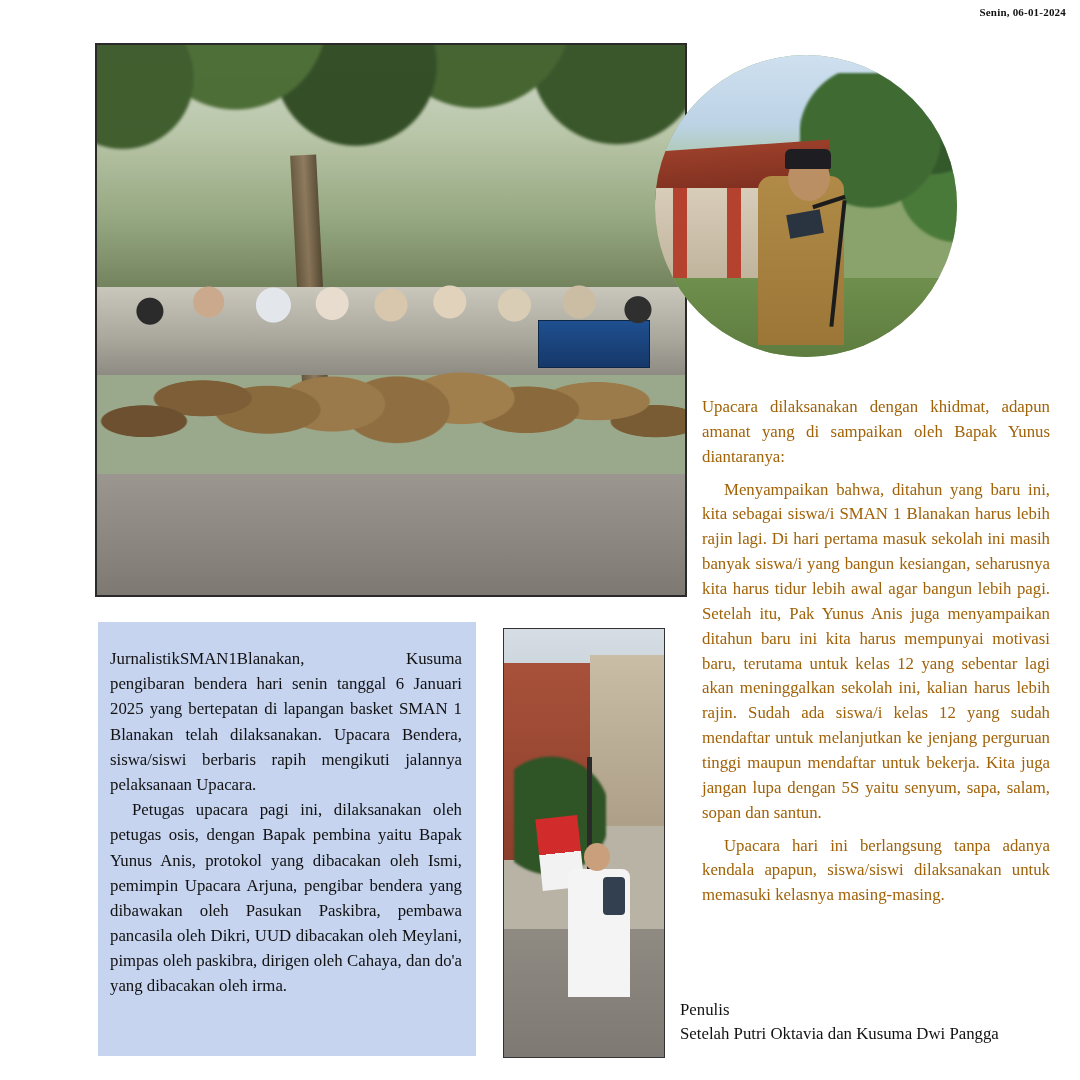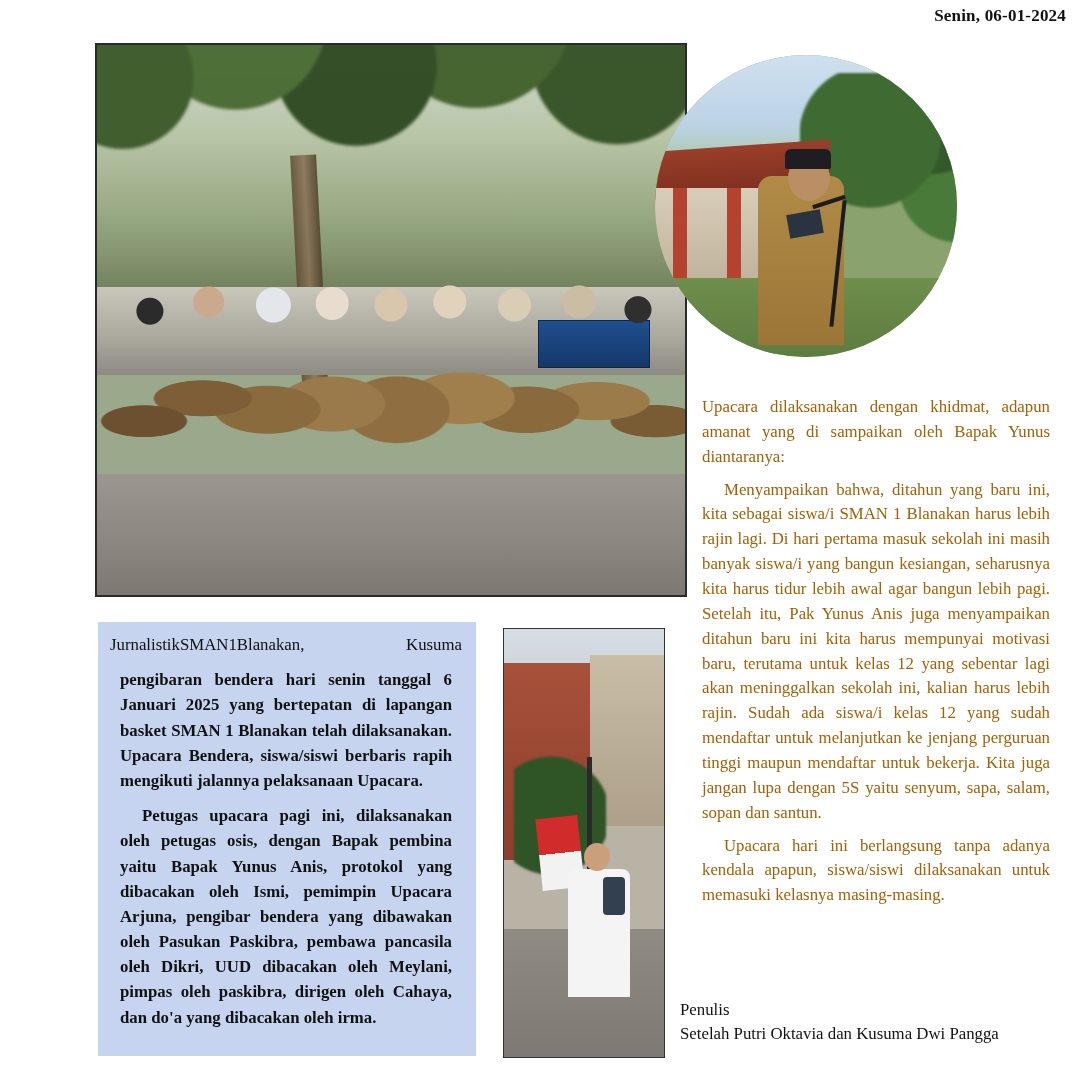--- a/index.html
+++ b/index.html
@@ -21,21 +21,21 @@
     width: 1080px;
     height: 1080px;
   }
 
   
   .date-line {
     position: absolute;
     top: 6px;
     right: 14px;
     font-family: "Liberation Serif", serif;
-    font-size: 17px;
+    font-size: 11px;
     font-weight: bold;
     letter-spacing: 0.2px;
     color: #111;
   }
 
   
   .photo-main {
     position: absolute;
     left: 95px;
     top: 43px;
@@ -227,28 +227,28 @@
   }
 
   
   .blue-box {
     position: absolute;
     left: 98px;
     top: 622px;
     width: 378px;
     height: 434px;
     background: #c6d4ef;
-    padding: 10px 14px 10px 12px;
+    padding: 24px 14px 10px 12px;
     box-sizing: border-box;
     font-size: 16.8px;
     line-height: 1.5;
     text-align: justify;
     color: #111;
   }
-  .blue-box p { margin: 10px; font-weight: bold; }
+  .blue-box p { margin: 0; }
   .blue-box .lead-wrap {
     display: flex;
     justify-content: space-between;
     width: 100%;
   }
 
   
   .photo-flag {
     position: absolute;
     left: 503px;

